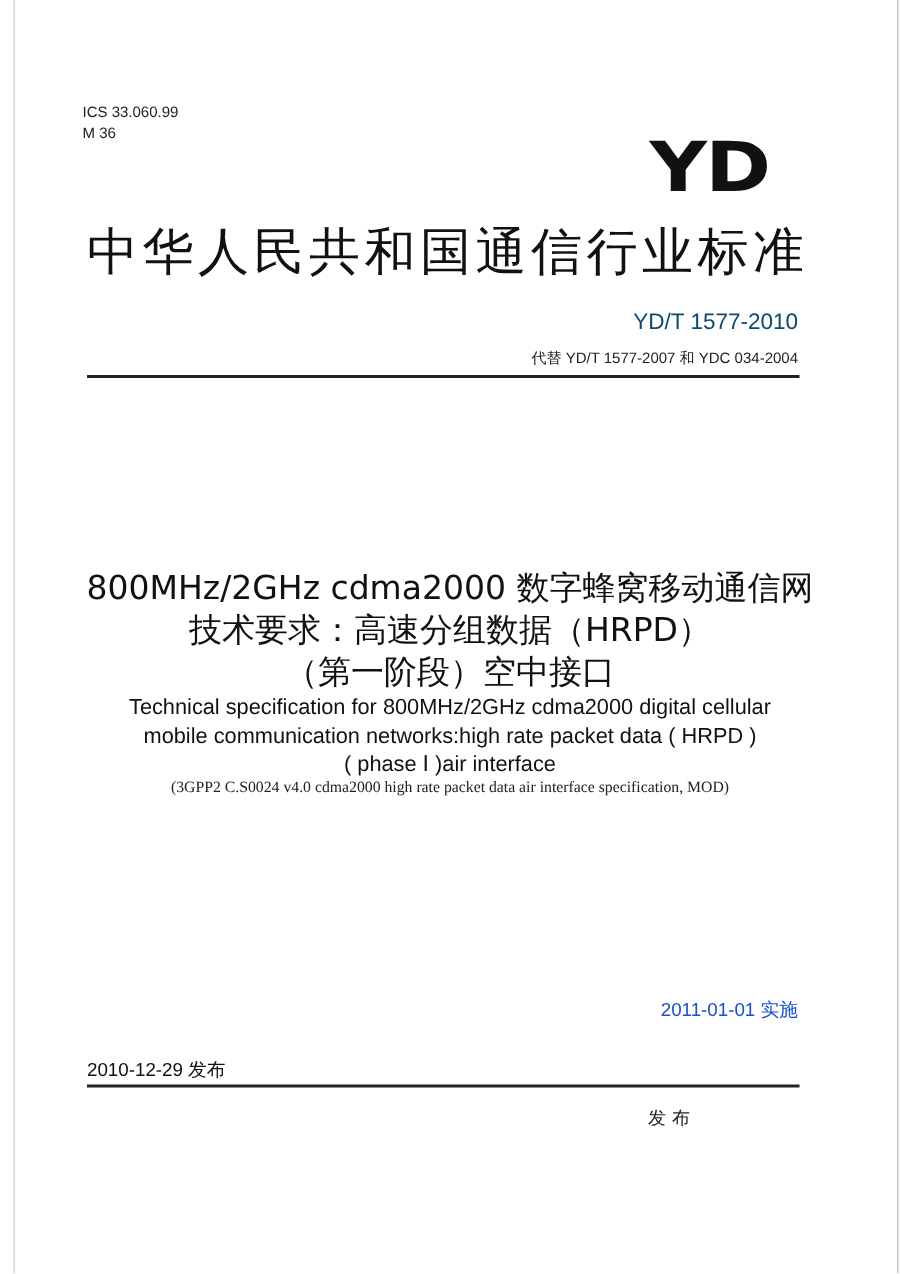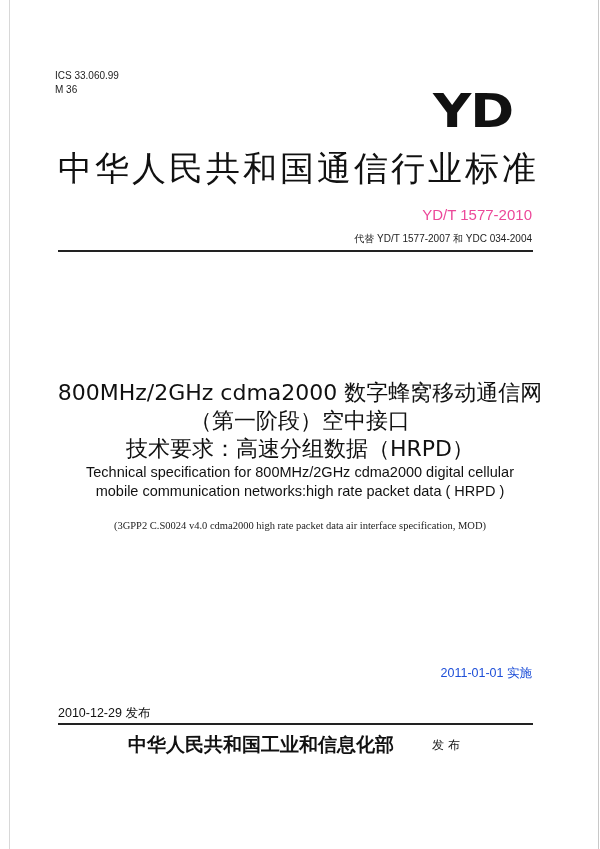--- a/index.html
+++ b/index.html
@@ -9,21 +9,21 @@
     font-family: "Liberation Sans", "DejaVu Sans", sans-serif;
   }
   .page { position: absolute; inset: 0; border-radius: 10px; }
   .scan-edge-left { position: absolute; left: 9px; top: 0; width: 1px; height: 849px; background: #d8d8d8; }
   .scan-edge-right { position: absolute; right: 1px; top: 0; width: 1px; height: 849px; background: #c8c8c8; }
   .ics { position: absolute; left: 55px; top: 69px; font-size: 10px; line-height: 14px; color: #222; }
   .logo { position: absolute; left: 433px; top: 88px; font-size: 46px; font-weight: 900; letter-spacing: -1px;
           font-family: "DejaVu Sans", sans-serif; transform: scaleX(1.15); transform-origin: left top; color: #111; line-height: 46px; }
   .std-title { position: absolute; left: 58px; top: 148px; font-size: 34px; letter-spacing: 3px; color: #111; line-height: 40px;
                font-family: "DejaVu Sans", sans-serif; }
-  .std-no { position: absolute; right: 68px; top: 206px; font-size: 15px; color: #ec4899; }
+  .std-no { position: absolute; right: 68px; top: 206px; font-size: 15px; color: #0c4a6e; }
   .replaces { position: absolute; right: 68px; top: 232px; font-size: 10px; font-weight: normal; color: #222; }
   .rule-top { position: absolute; left: 58px; top: 250px; width: 475px; height: 2px; background: #222; }
   .title-cn { position: absolute; left: 0; top: 367px; width: 600px; text-align: center; font-size: 22px; line-height: 28px; color: #111;
               font-family: "DejaVu Sans", sans-serif; margin-top: 12px; }
   .title-en { position: absolute; left: 0; top: 463px; width: 600px; text-align: center; font-size: 14.5px; line-height: 19px; color: #111; }
   .title-src { position: absolute; left: 0; top: 520px; width: 600px; text-align: center; font-size: 10.5px; color: #222;
                font-family: "Liberation Serif", serif; }
   .date-issue { position: absolute; left: 58px; top: 705px; font-size: 12.5px; color: #111; }
   .date-impl { position: absolute; right: 68px; top: 665px; font-size: 12.5px; color: #1d4ed8; }
   .rule-bottom { position: absolute; left: 58px; top: 723px; width: 475px; height: 2px; background: #222; }
@@ -46,30 +46,30 @@
   <div class="logo">YD</div>
 
   <div class="std-title">中华人民共和国通信行业标准</div>
 
   <div class="std-no">YD/T 1577-2010</div>
   <div class="replaces">代替 YD/T 1577-2007 和 YDC 034-2004</div>
   <div class="rule-top"></div>
 
   <div class="title-cn">
     <div>800MHz/2GHz cdma2000 数字蜂窝移动通信网</div>
+    <div>技术要求：高速分组数据（HRPD）</div>
     <div>（第一阶段）空中接口</div>
-    <div>技术要求：高速分组数据（HRPD）</div>
   </div>
 
   <div class="title-en">
     <div>Technical specification for 800MHz/2GHz cdma2000 digital cellular</div>
     <div>mobile communication networks:high rate packet data ( HRPD )</div>
+    <div>( phase Ⅰ )air interface</div>
   </div>
 
   <div class="title-src">(3GPP2 C.S0024 v4.0 cdma2000 high rate packet data air interface specification, MOD)</div>
 
   <div class="date-issue">2010-12-29 发布</div>
   <div class="date-impl">2011-01-01 实施</div>
   <div class="rule-bottom"></div>
 
-  <div class="issuer">中华人民共和国工业和信息化部</div>
   <div class="issuer-suffix">发布</div>
 </div>
 
 </body></html>

